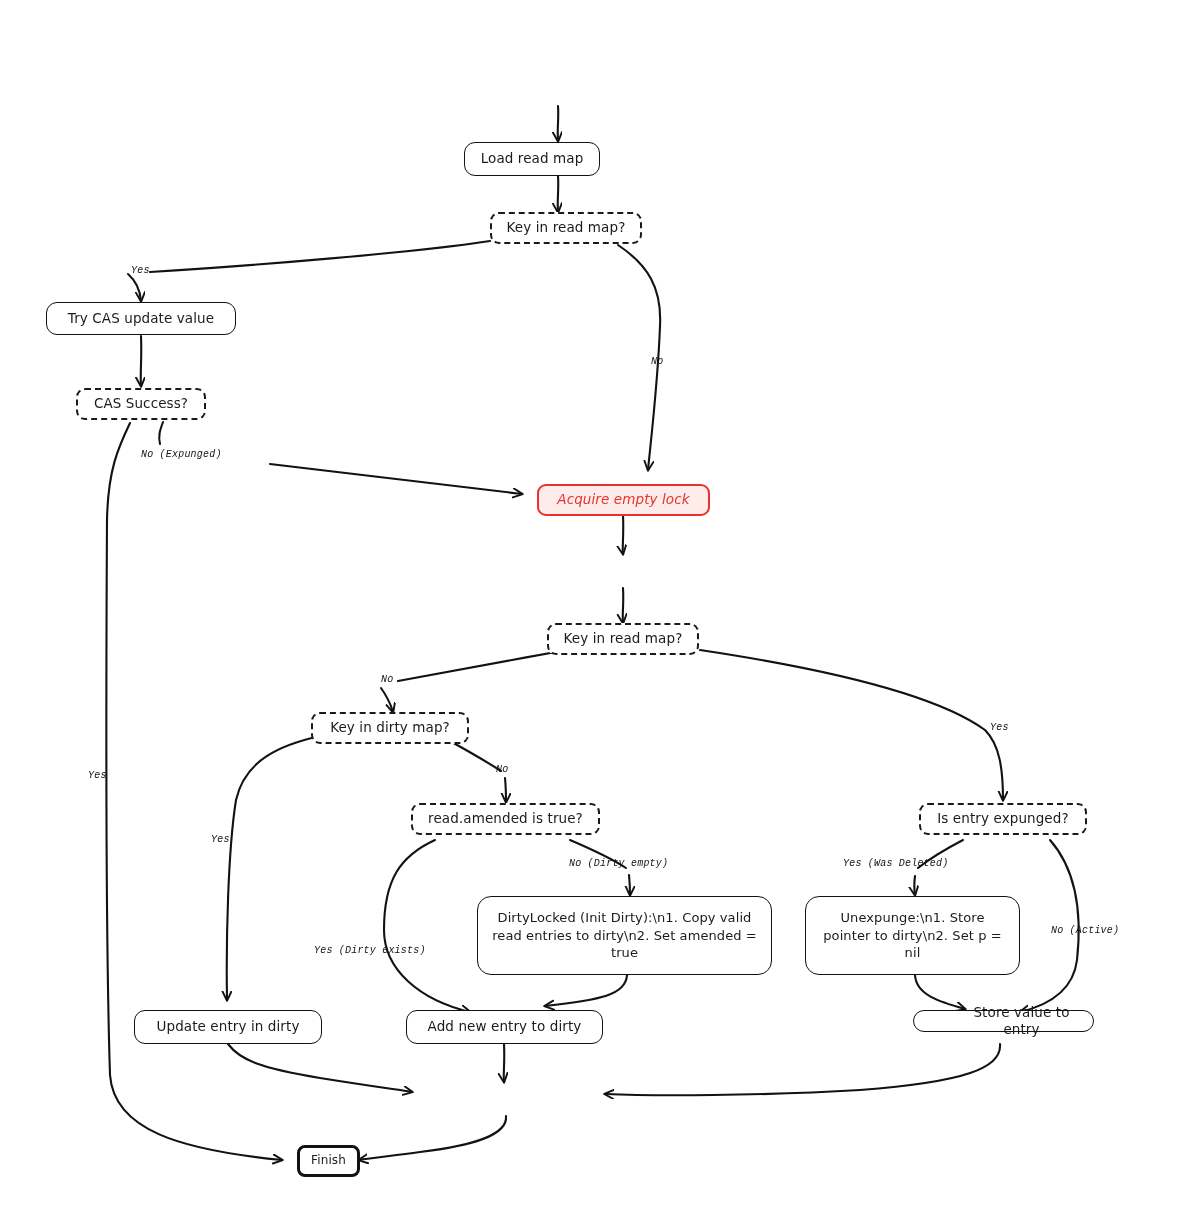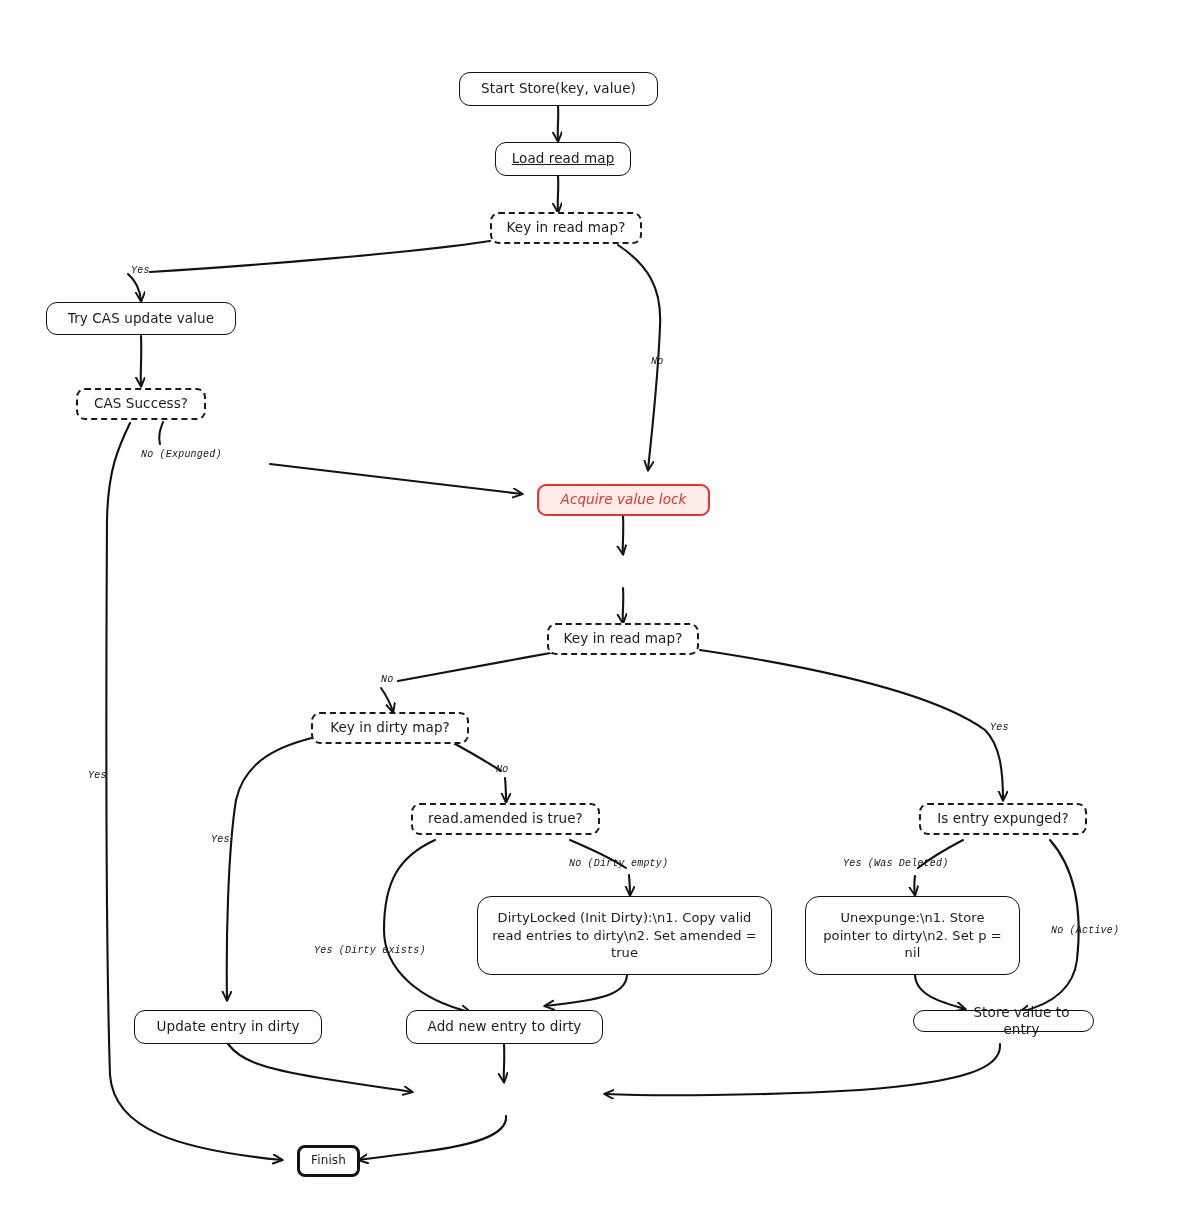--- a/index.html
+++ b/index.html
@@ -109,42 +109,39 @@
       <path d="M504,1044 C505,1064 503,1074 504,1082" marker-end="url(#ah)"></path>
 
       
       <path d="M1000,1044 C1002,1068 965,1082 860,1090 C760,1096 652,1096 605,1094" marker-end="url(#ah)"></path>
 
       
       <path d="M506,1116 C508,1136 470,1146 420,1152 C390,1156 372,1158 359,1160" marker-end="url(#ah)"></path>
     </g>
   </svg>
 
-  <div class="node process" style="left:459px;top:72px;width:199px;height:34px;">
-    <span>Start Store(key, value)</span>
-  </div>
-
-  <div class="node process" style="left:495px;top:142px;width:136px;height:34px;text-decoration:underline;">
+
+  <div class="node process" style="left:464px;top:142px;width:136px;height:34px;">
     <span>Load read map</span>
   </div>
 
   <div class="node decision" style="left:490px;top:212px;width:152px;height:32px;">
     <span>Key in read map?</span>
   </div>
 
   <div class="node process" style="left:46px;top:302px;width:190px;height:33px;">
     <span>Try CAS update value</span>
   </div>
 
   <div class="node decision" style="left:76px;top:388px;width:130px;height:32px;">
     <span>CAS Success?</span>
   </div>
 
   <div class="node danger" style="left:537px;top:484px;width:173px;height:32px;">
-    <span>Acquire value lock</span>
+    <span>Acquire empty lock</span>
   </div>
 
 
   <div class="node decision" style="left:547px;top:623px;width:152px;height:32px;">
     <span>Key in read map?</span>
   </div>
 
   <div class="node decision" style="left:311px;top:712px;width:158px;height:32px;">
     <span>Key in dirty map?</span>
   </div>

